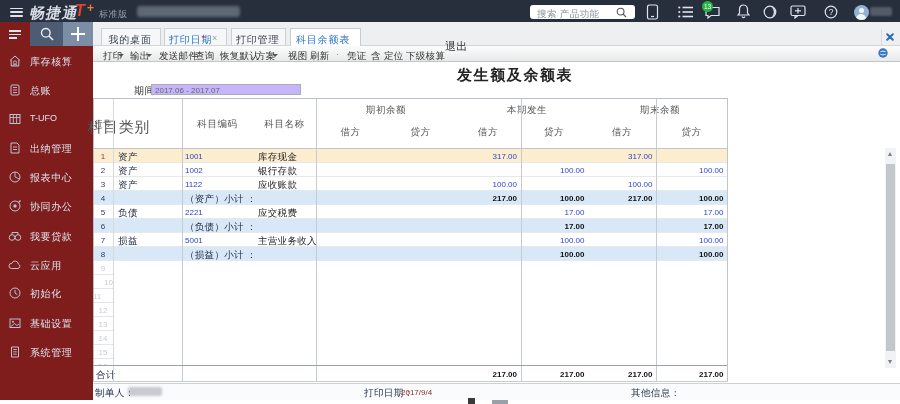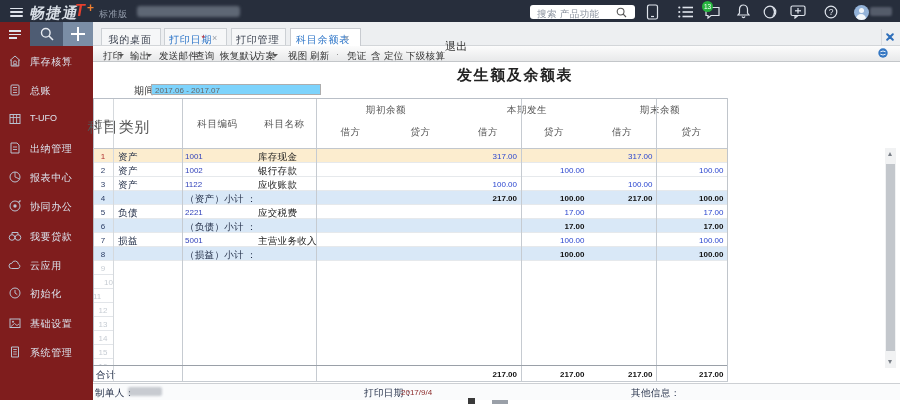--- a/index.html
+++ b/index.html
@@ -189,21 +189,21 @@
 <span class="ab" style="left:445px;top:39px;font-size:11px;letter-spacing:.3px;color:#333;white-space:nowrap">退出</span>
 <span class="ab" style="left:336px;top:49px;font-size:9px;color:#888">·</span>
 <svg class="ab" style="left:878px;top:48px" width="10" height="10" viewBox="0 0 10 10">
     <circle cx="5" cy="5" r="4.7" fill="#3577c2"></circle>
     <path d="M2.4 3.8 Q5 2.2 7.6 3.8 M2.4 6.2 Q5 7.8 7.6 6.2" fill="none" stroke="#fff" stroke-width=".9"></path>
   </svg>
 
 <div class="ab" style="left:93px;top:63px;width:807px;height:320px;background:#fff"></div>
 <div class="ab" style="left:457px;top:65.5px;font-size:15px;font-weight:bold;letter-spacing:1.6px;color:#222;white-space:nowrap">发生额及余额表</div>
 <div class="ab" style="left:134px;top:84px;font-size:10px;letter-spacing:.5px;color:#333;white-space:nowrap">期间</div>
-<div class="ab" style="left:151px;top:83.5px;width:170px;height:11.5px;background:#7dd3fc;border:1px solid #adadad">
+<div class="ab" style="left:151px;top:83.5px;width:150px;height:11.5px;background:#c4b5fd;border:1px solid #adadad">
   <span class="ab" style="left:3px;top:1.2px;font-size:8px;color:#666;white-space:nowrap">2017.06 - 2017.07</span>
 </div>
 <div class="ab" style="left:326px;top:103.5px;width:120px;text-align:center;font-size:9.5px;letter-spacing:0.6px;color:#555;white-space:nowrap;font-weight:normal">期初余额</div>
 <div class="ab" style="left:467px;top:103.5px;width:120px;text-align:center;font-size:9.5px;letter-spacing:0.6px;color:#555;white-space:nowrap;font-weight:normal">本期发生</div>
 <div class="ab" style="left:600px;top:103.5px;width:120px;text-align:center;font-size:9.5px;letter-spacing:0.6px;color:#555;white-space:nowrap;font-weight:normal">期末余额</div>
 <div class="ab" style="left:290.5px;top:125.5px;width:120px;text-align:center;font-size:9.5px;letter-spacing:0.6px;color:#555;white-space:nowrap;font-weight:normal">借方</div>
 <div class="ab" style="left:360.5px;top:125.5px;width:120px;text-align:center;font-size:9.5px;letter-spacing:0.6px;color:#555;white-space:nowrap;font-weight:normal">贷方</div>
 <div class="ab" style="left:428px;top:125.5px;width:120px;text-align:center;font-size:9.5px;letter-spacing:0.6px;color:#555;white-space:nowrap;font-weight:normal">借方</div>
 <div class="ab" style="left:494px;top:125.5px;width:120px;text-align:center;font-size:9.5px;letter-spacing:0.6px;color:#555;white-space:nowrap;font-weight:normal">贷方</div>
 <div class="ab" style="left:562px;top:125.5px;width:120px;text-align:center;font-size:9.5px;letter-spacing:0.6px;color:#555;white-space:nowrap;font-weight:normal">借方</div>

